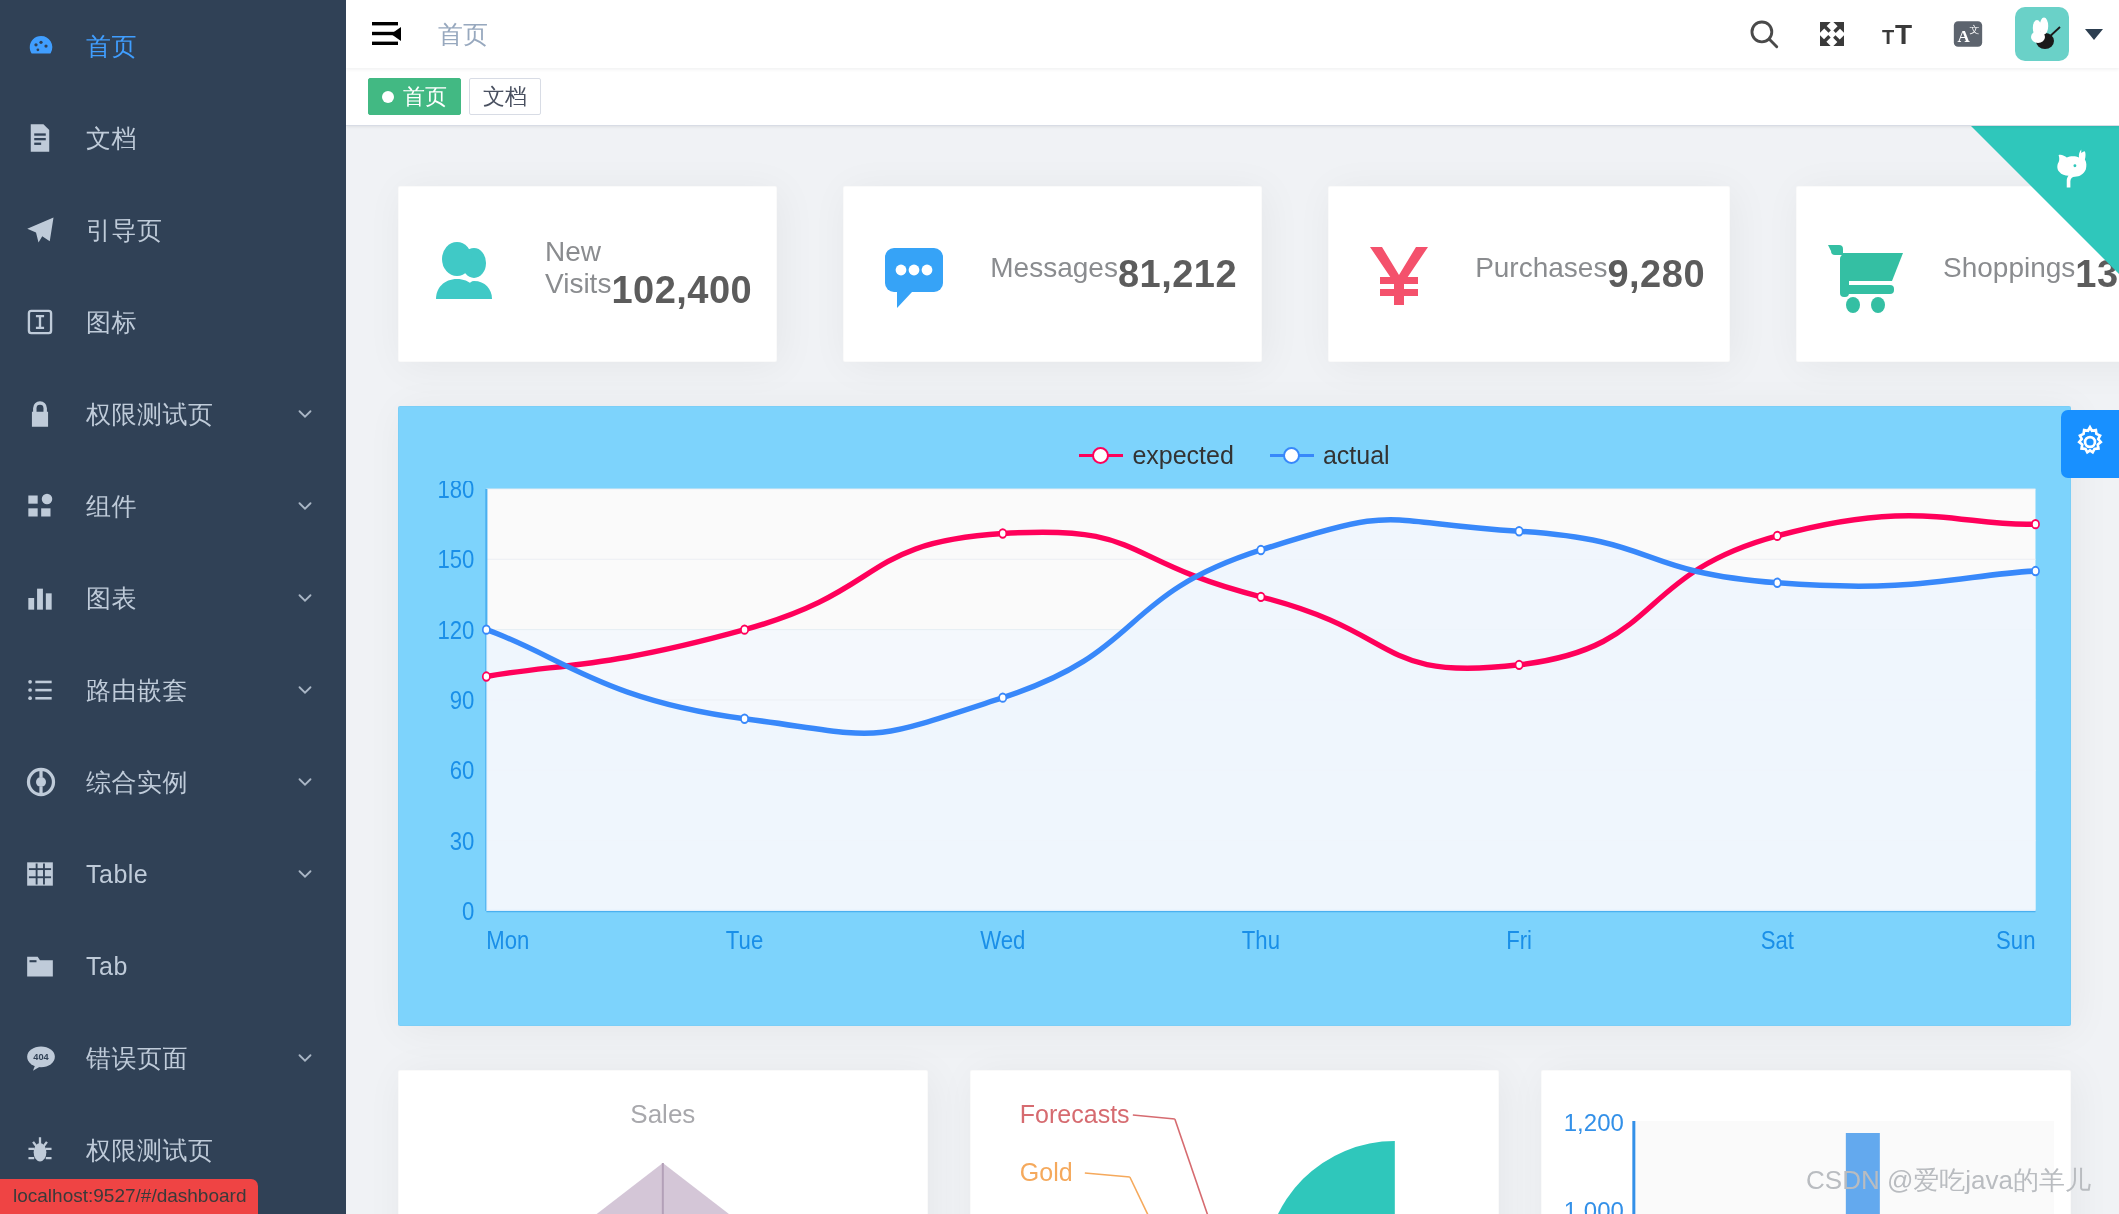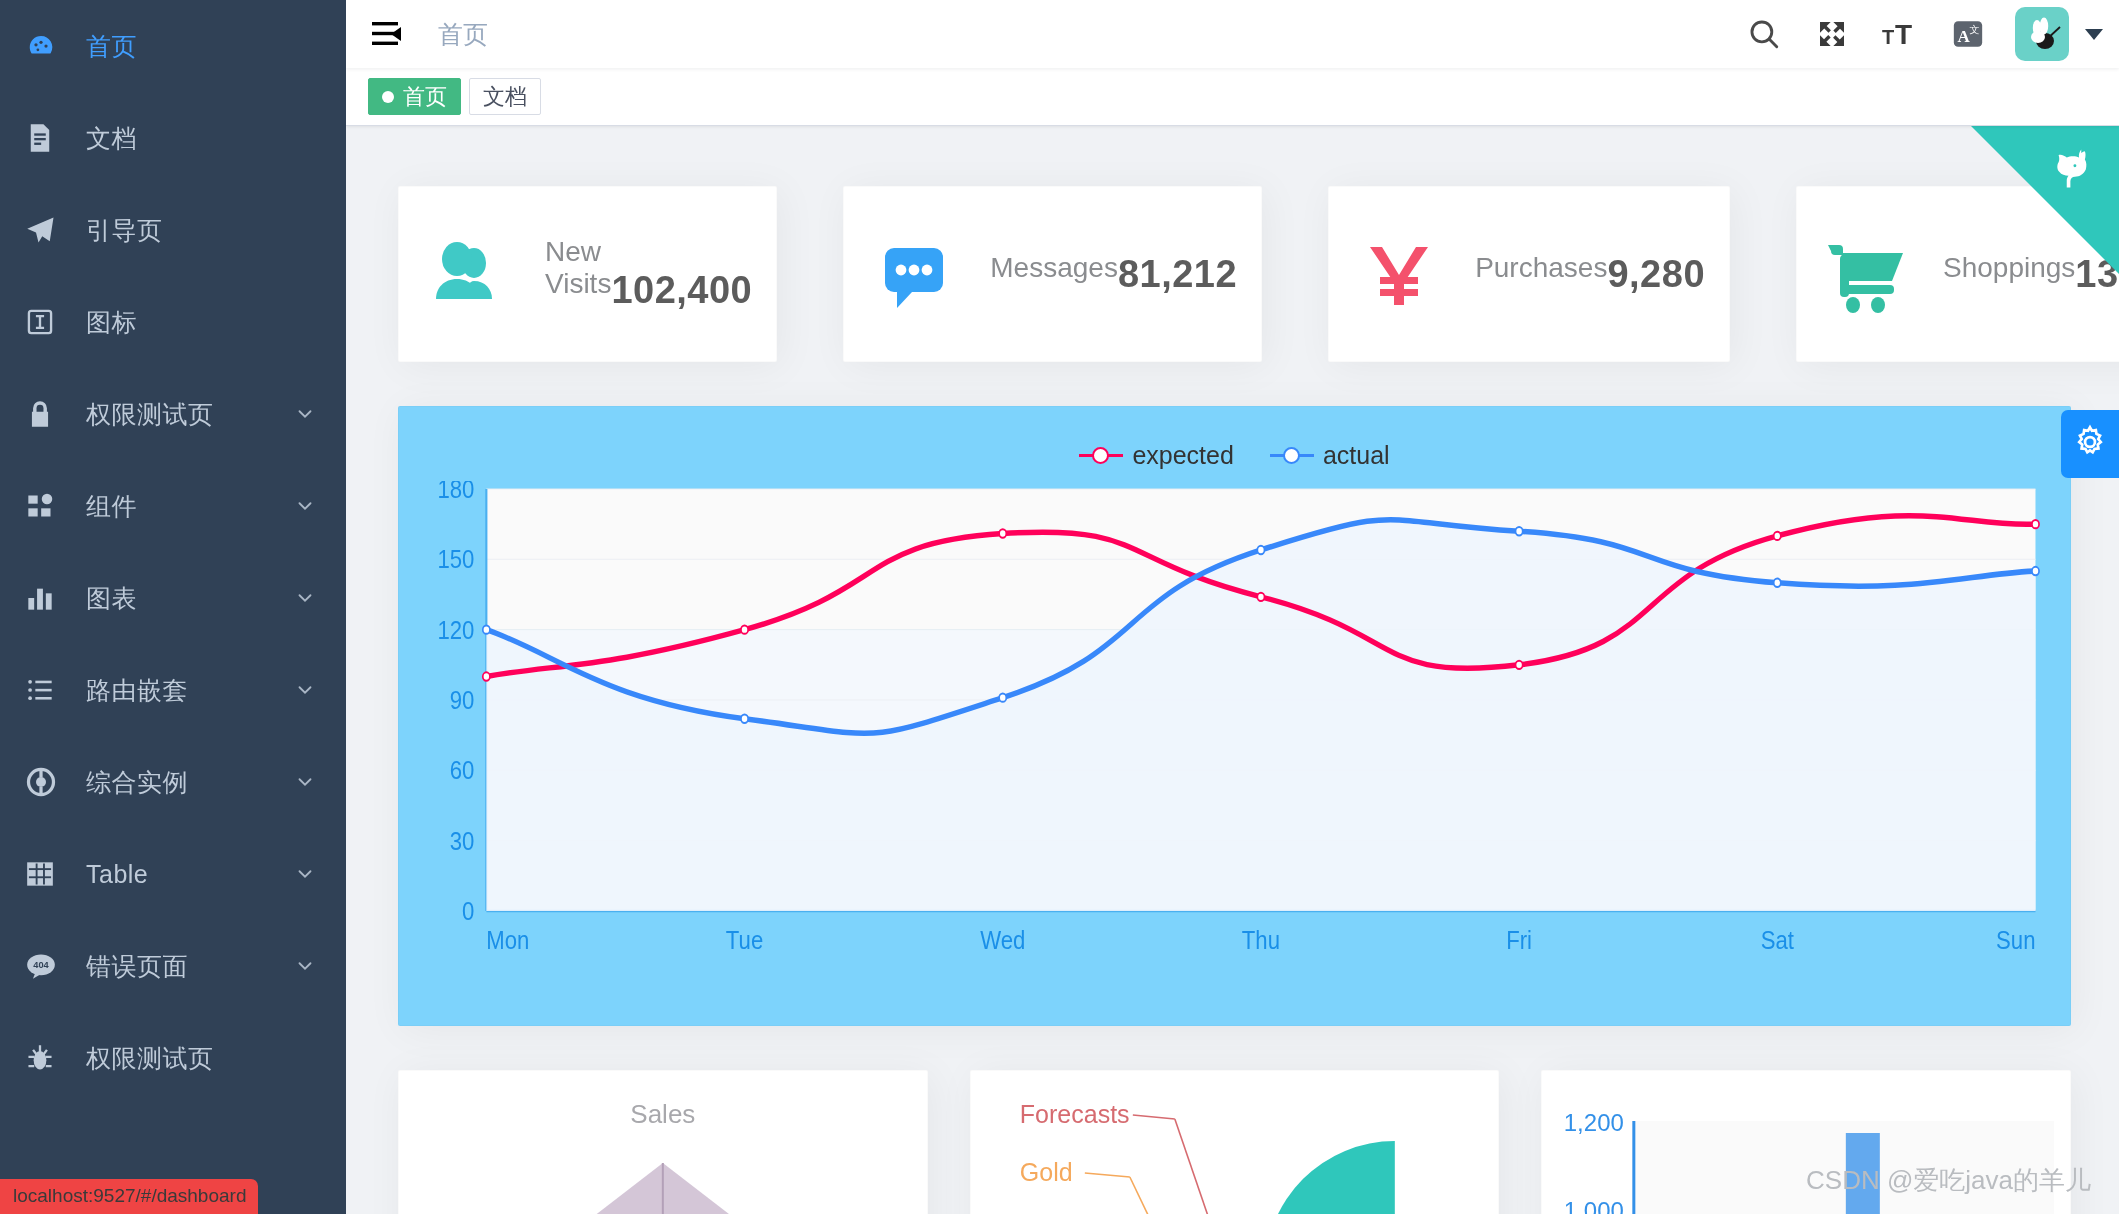--- a/index.html
+++ b/index.html
@@ -277,20 +277,29 @@
                 <rect x="14.6" y="2" width="1.6" height="18"></rect>
               </g>
             </svg>
           </span>
           <span class="mi-label">Table</span>
           <span class="mi-arrow">
             <svg width="22" height="22" viewBox="0 0 24 24" fill="none" stroke="currentColor" stroke-width="2" stroke-linecap="round">
               <polyline points="6 9 12 15 18 9"></polyline>
             </svg>
           </span>
+        </div>
+        <div class="menu-item">
+          <span class="mi-icon">
+            <svg width="28" height="26" viewBox="0 0 24 22" fill="currentColor">
+              <path d="M1 3h9l2 3h11v14H1z"></path>
+              <rect x="3" y="6" width="6" height="1.8" fill="#304156"></rect>
+            </svg>
+          </span>
+          <span class="mi-label">Tab</span>
         </div>
         <div class="menu-item">
           <span class="mi-icon">
             <svg width="30" height="28" viewBox="0 0 26 24" fill="currentColor">
               <ellipse cx="13" cy="11" rx="12" ry="9"></ellipse>
               <path d="M8 18l-2 5 7-4z"></path>
               <text x="13" y="14" text-anchor="middle" font-family="Liberation Sans, sans-serif" font-size="8" font-weight="700" fill="#304156">404</text>
             </svg>
           </span>
           <span class="mi-label">错误页面</span>

